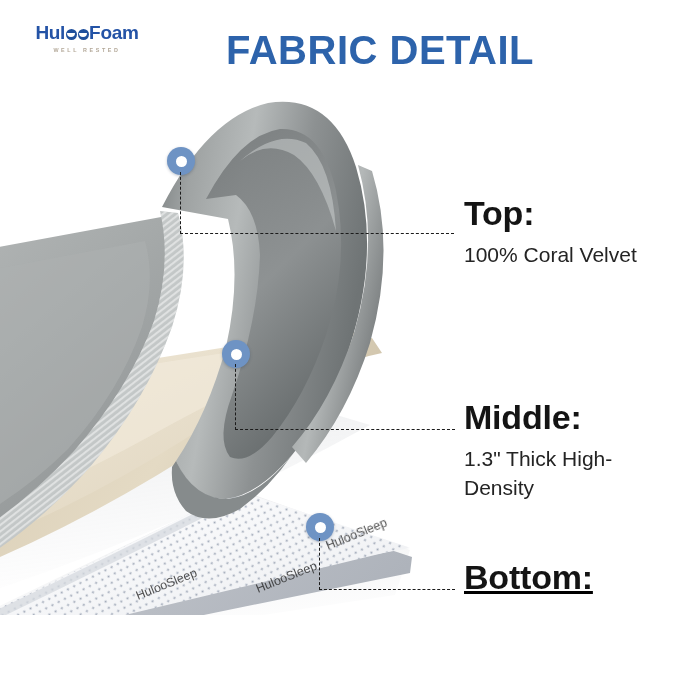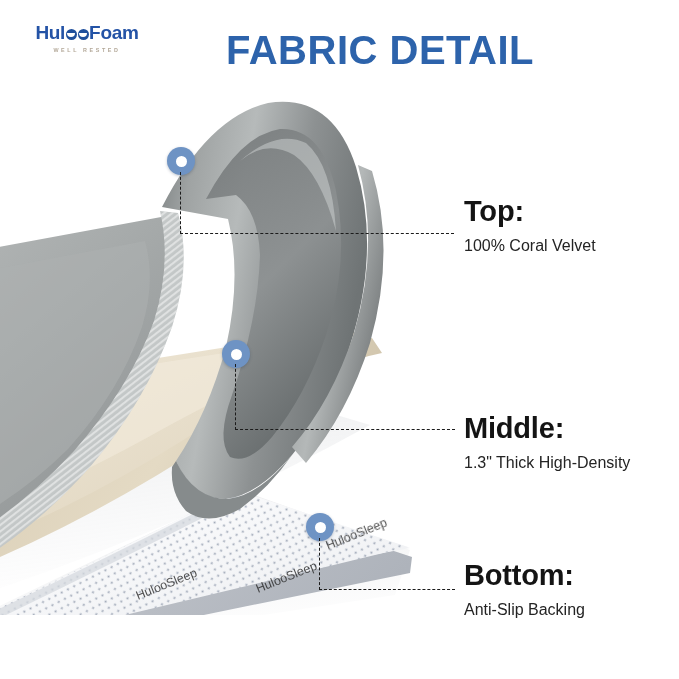--- a/index.html
+++ b/index.html
@@ -98,33 +98,33 @@
   #leader-top-v    { left: 180px; top: 172px;  height: 62px; }
   #leader-top-h    { left: 180px; top: 233px;  width: 274px; }
   #leader-mid-v    { left: 235px; top: 364px;  height: 66px; }
   #leader-mid-h    { left: 235px; top: 429px;  width: 220px; }
   #leader-bot-v    { left: 319px; top: 538px;  height: 52px; }
   #leader-bot-h    { left: 319px; top: 589px;  width: 136px; }
 
   
   .callout-block { position: absolute; left: 464px; }
   .callout-heading {
-    font-size: 29px; font-weight: bold;
+    font-size: 34px; font-weight: bold;
     color: #141414; letter-spacing: -0.2px;
     line-height: 1.05;
     white-space: nowrap;
   }
   .callout-desc {
     margin-top: 9px;
-    font-size: 16px; color: #242424;
+    font-size: 21px; color: #242424;
     line-height: 1.38;
   }
   #callout-top    { top: 196px; }
-  #callout-middle { top: 400px; margin-top: 13px; }
-  #callout-bottom { top: 560px; }
+  #callout-middle { top: 400px; }
+  #callout-bottom { top: 560px; text-decoration: underline; }
 </style>
 </head>
 <body>
 
 <div id="page">
 
   <div id="brand-logo">
     <div class="brand-wordmark">
       <span>Hul</span>
       <span class="brand-eye"></span>
@@ -294,18 +294,15 @@
 
   <div class="callout-block" id="callout-middle">
     <div class="callout-heading">Middle:</div>
     <div class="callout-desc">
       <div>1.3" Thick High-Density</div>
     </div>
   </div>
 
   <div class="callout-block" id="callout-bottom">
     <div class="callout-heading">Bottom:</div>
-    <div class="callout-desc">
-      <div>Anti-Slip Backing</div>
-    </div>
   </div>
 
 </div>
 
 </body></html>

